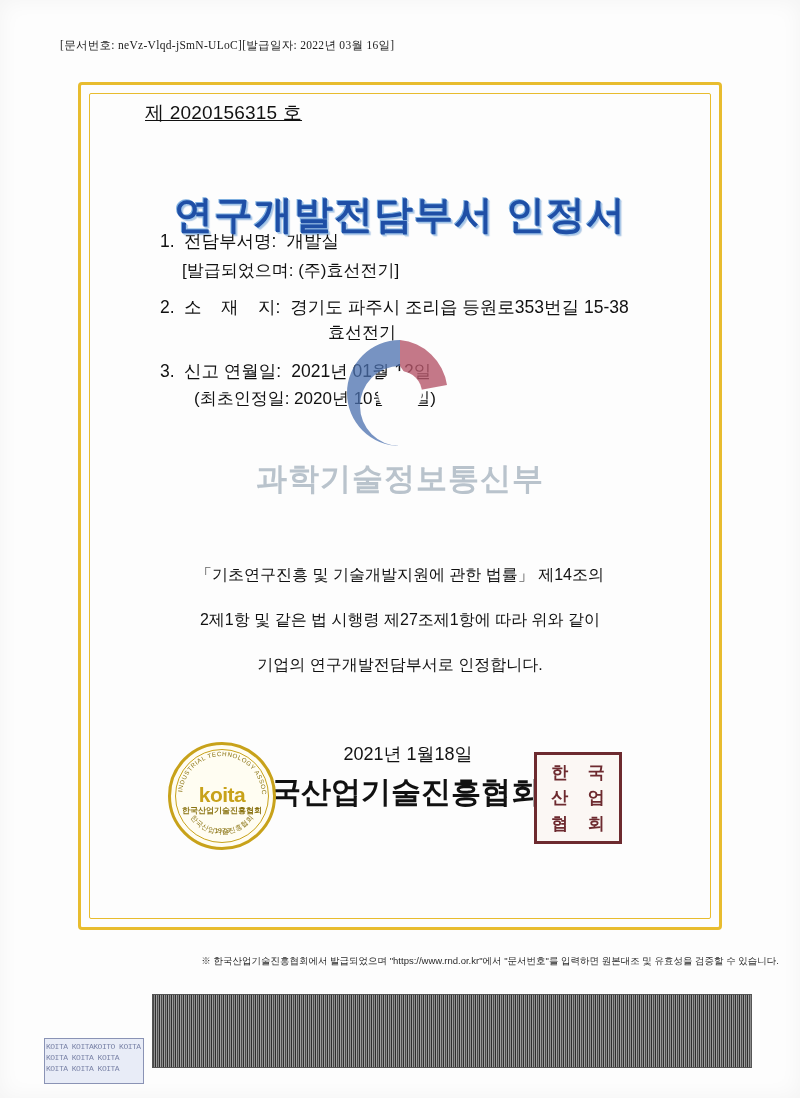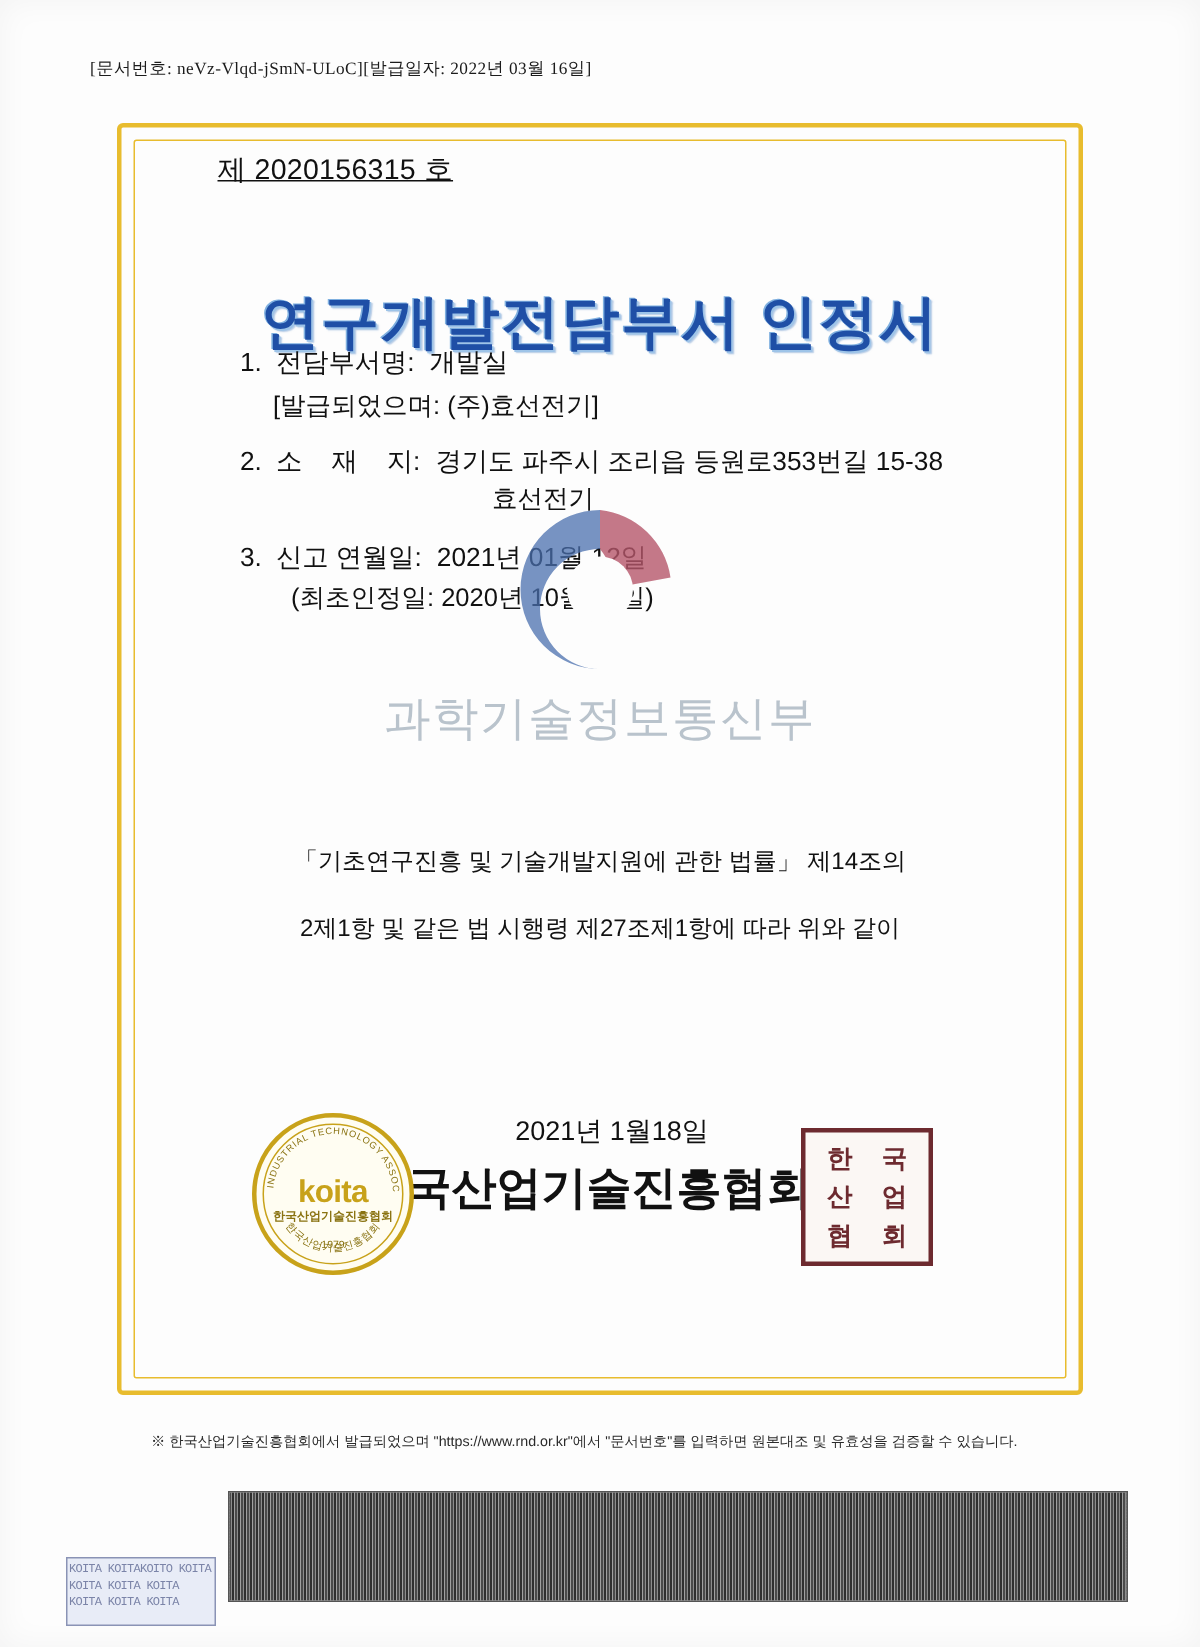--- a/index.html
+++ b/index.html
@@ -148,21 +148,21 @@
     width: 126px;
     height: 126px;
   }
   .wm-text {
     position: absolute;
     left: 0;
     top: 128px;
     width: 800px;
     text-align: center;
     font-size: 31px;
-    font-weight: normal;
+    font-weight: bold;
     color: #b9c3cc;
     letter-spacing: 1px;
   }
 
   
   .body-text {
     position: absolute;
     left: 130px;
     top: 552px;
     width: 540px;
@@ -279,21 +279,21 @@
     justify-content: center;
     font-family: "Liberation Serif", serif;
   }
 
   
   .footnote {
     position: absolute;
     left: 0;
     top: 955px;
     width: 779px;
-    text-align: center;
+    text-align: right;
     font-size: 9.5px;
     color: #2a2a2a;
     letter-spacing: 0px;
   }
 
   
   .strip-left {
     position: absolute;
     left: 44px;
     top: 1022px;
@@ -382,20 +382,21 @@
       <path d="M63 10 A53 53 0 1 0 63 116 A40 40 0 1 1 63 36 Z" fill="#4a6fae" opacity="0.75"></path>
       <path d="M63 10 A53 53 0 0 1 110 55 L72 62 A40 40 0 0 0 63 36 Z" fill="#b5566a" opacity="0.8"></path>
       <circle cx="63" cy="63" r="22" fill="#fdfdfd"></circle>
     </svg>
     <div class="wm-text">과학기술정보통신부</div>
   </div>
 
   <div class="body-text">
     <span class="ln">「기초연구진흥 및 기술개발지원에 관한 법률」 제14조의</span>
     <span class="ln">2제1항 및 같은 법 시행령 제27조제1항에 따라 위와 같이</span>
+    <span class="ln">기업의 연구개발전담부서로 인정합니다.</span>
   </div>
 
   <div class="sig-date">2021년 1월18일</div>
   <div class="sig-org">한국산업기술진흥협회장</div>
 
   <div class="koita">
     <div class="koita-ring"></div>
     <div class="koita-ring2"></div>
     <svg class="koita-arc" viewBox="0 0 108 108">
       <defs>

